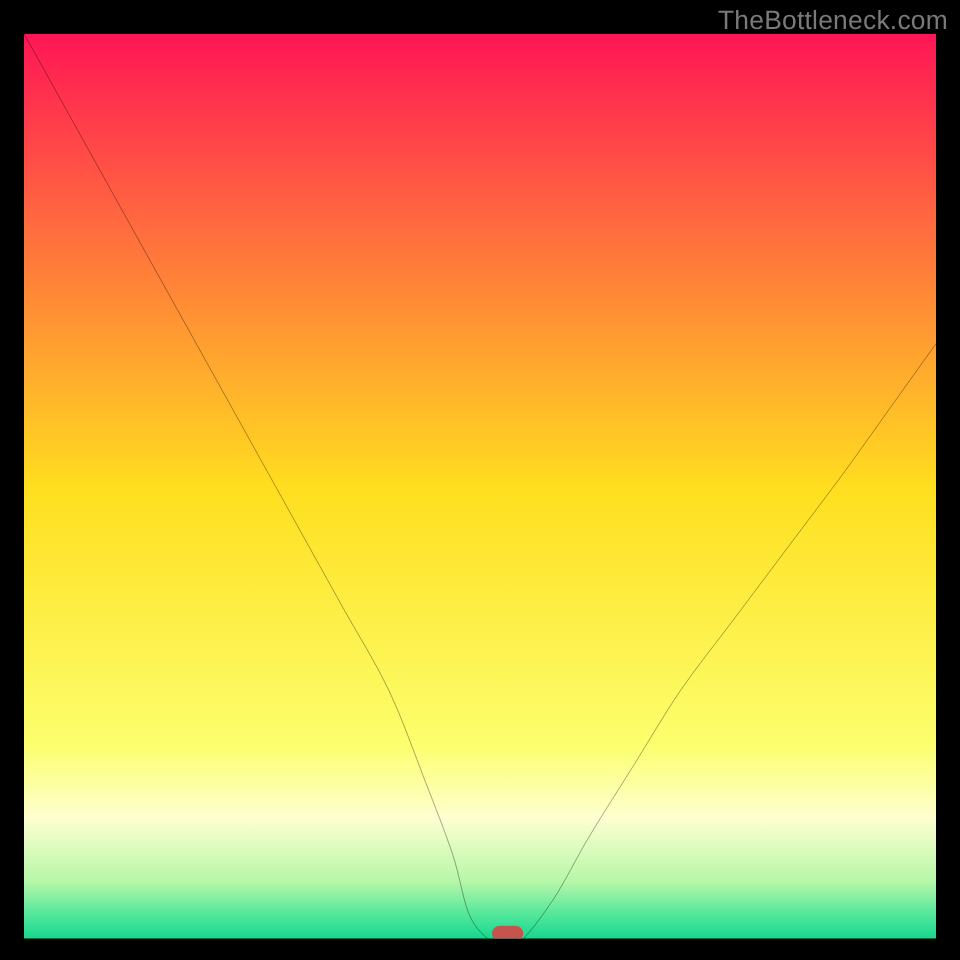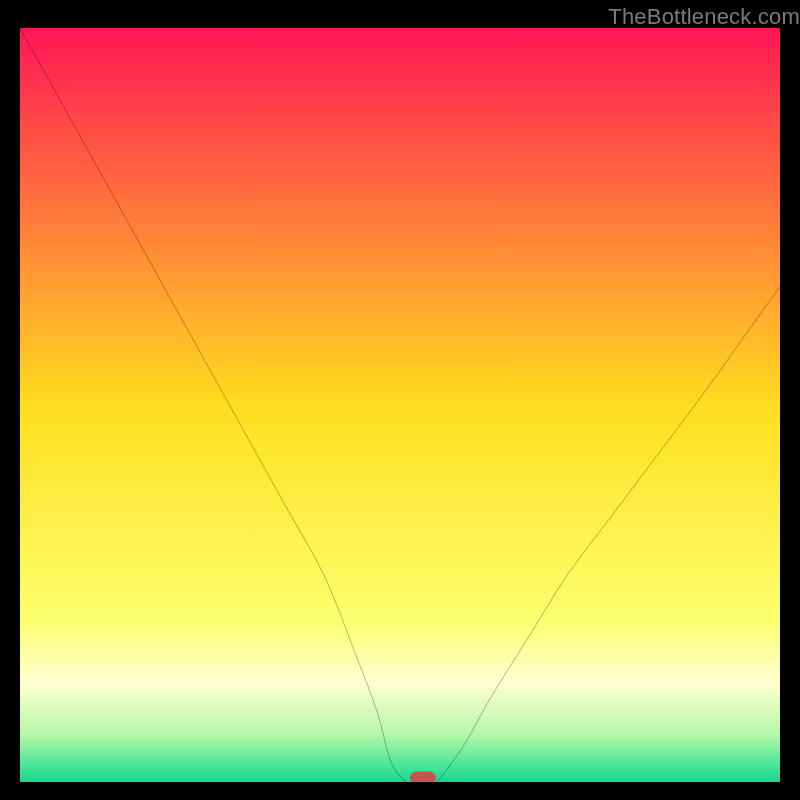--- a/index.html
+++ b/index.html
@@ -13,21 +13,21 @@
   }
   .frame {
     position: relative;
     width: 800px;
     height: 800px;
     background: #000;
   }
   .watermark {
     position: absolute;
     top: 4px;
-    right: 0;
+    right: 10px;
     color: #7a7a7a;
     font-size: 22px;
     font-weight: 500;
     letter-spacing: 0.2px;
     z-index: 20;
     user-select: none;
   }
   .plot-area {
     position: absolute;
     left: 20px;

